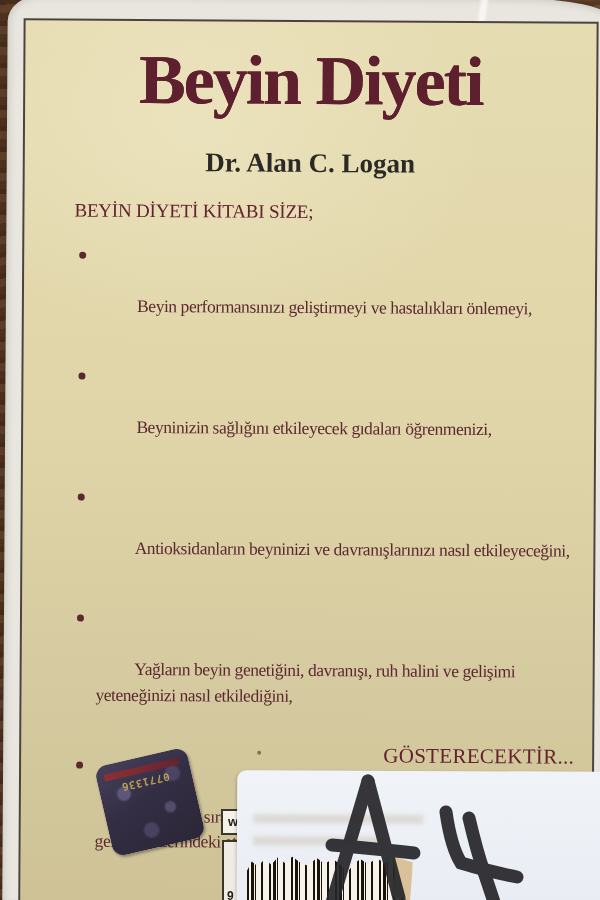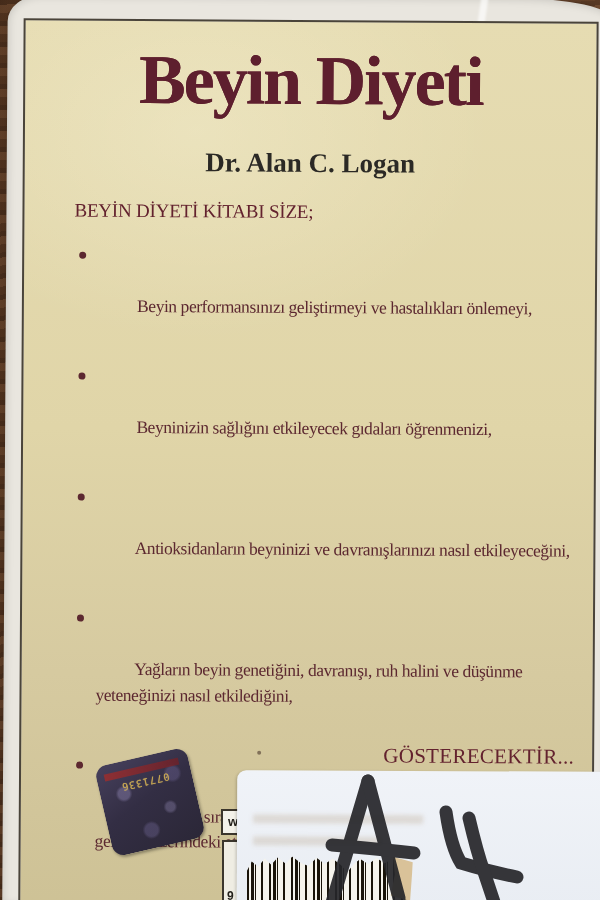--- a/index.html
+++ b/index.html
@@ -140,21 +140,21 @@
       <li>
           <span class="dot"></span>
           <span class="txt">Beyninizin sağlığını etkileyecek gıdaları öğrenmenizi,</span>
         </li>
           <li>
           <span class="dot"></span>
           <span class="txt">Antioksidanların beyninizi ve davranışlarınızı nasıl etkileyeceğini,</span>
         </li>
           <li>
           <span class="dot"></span>
-          <span class="txt">Yağların beyin genetiğini, davranışı, ruh halini ve düşünme
+          <span class="txt">Yağların beyin genetiğini, davranışı, ruh halini ve gelişimi
 yeteneğinizi nasıl etkilediğini,</span>
         </li>
           <li>
           <span class="dot"></span>
           <span class="txt">Hamilelik sırasında alınan Omega-3 enzimlerinin çocuğun
 gelişimi üzerindeki etkilerini,</span>
         </li>
           <li>
           
           

